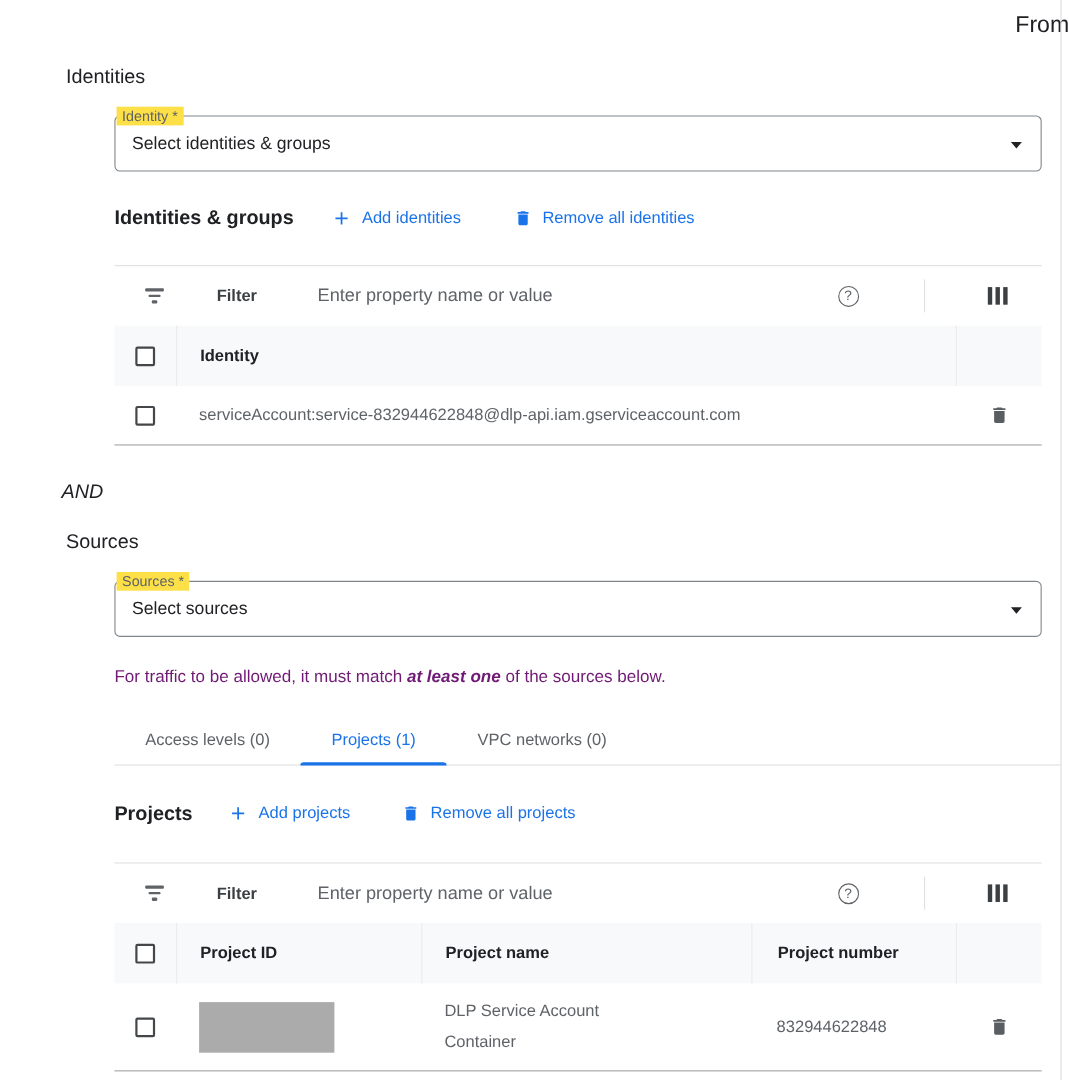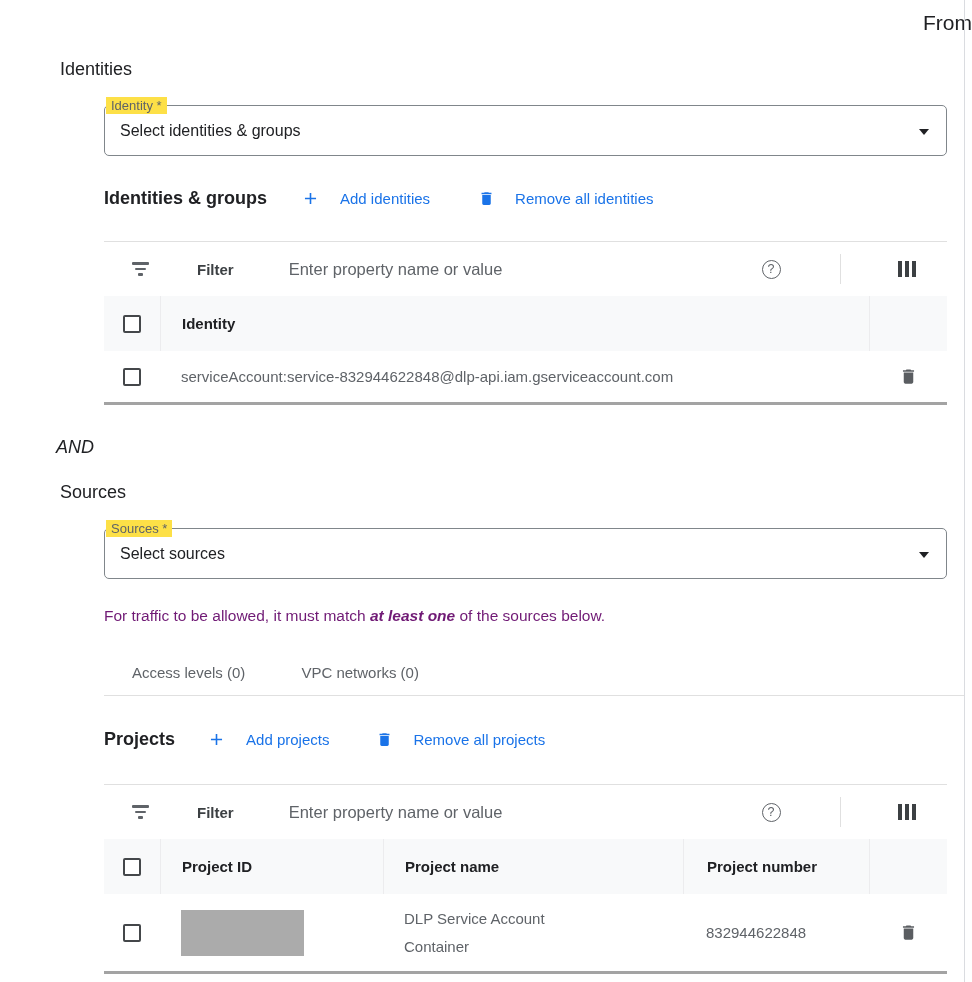--- a/index.html
+++ b/index.html
@@ -28,21 +28,21 @@
   .select-field .value { line-height:49px; padding-left:15px; font-size:16px; color:#202124; }
   .caret {
     position:absolute; right:17px; top:23px; width:0; height:0;
     border-left:5.5px solid transparent; border-right:5.5px solid transparent; border-top:6px solid #202124;
   }
 
   
   .actions-row { display:flex; align-items:center; margin-left:104px; height:28px; }
   .actions-row .section-label { font-size:18px; font-weight:700; color:#202124; }
   .text-button {
-    display:flex; align-items:center; gap:20px; color:#1a73e8; font-size:15px; font-weight:500;
+    display:flex; align-items:center; gap:9px; color:#1a73e8; font-size:15px; font-weight:500;
     background:none; border:none; cursor:pointer; font-family:inherit; padding:0;
   }
   .row1 { margin-top:28px; }
   .row1 .section-label { margin-right:34px; }
   .row1 .text-button + .text-button { margin-left:48px; }
   .row2 { margin-top:29px; }
   .row2 .section-label { margin-right:32px; }
   .row2 .text-button + .text-button { margin-left:47px; }
   .plus-icon svg, .trash-blue svg { display:block; }
 
@@ -63,21 +63,21 @@
   .help-icon {
     width:19px; height:19px; border:1.7px solid #5f6368; border-radius:50%;
     display:flex; align-items:center; justify-content:center;
     font-size:12.5px; color:#5f6368; font-weight:500; background:none; cursor:pointer; flex:none;
   }
   .vbar-divider { width:1px; height:30px; background:#e0e0e0; margin:0 19px 0 21px; flex:none; }
   .columns-icon { display:flex; gap:2.5px; margin-right:31px; background:none; border:none; cursor:pointer; padding:0; }
   .columns-icon span { display:block; width:4.5px; height:16px; background:#3c4043; }
 
   .t-header { display:flex; align-items:center; height:55px; background:#f8f9fa; font-size:15px; font-weight:600; color:#202124; }
-  .t-row { display:flex; align-items:center; border-bottom:3px solid #a3a3a3; font-size:15px; color:#5f6368; }
+  .t-row { display:flex; align-items:center; border-bottom:1px solid #a3a3a3; font-size:15px; color:#5f6368; }
   .t1 .t-row { height:54px; }
   .t2 .t-row { height:80px; }
   .cell-check { width:56px; flex:none; display:flex; justify-content:center; align-items:center; align-self:stretch; }
   .checkbox {
     width:18px; height:18px; border:2px solid #44474a; border-radius:2px; background:#fff; cursor:pointer; padding:0;
   }
   .t-header .cell { align-self:stretch; display:flex; align-items:center; border-left:1px solid #ececee; }
   .cell { padding-left:21px; }
   .cell-identity { flex:1; min-width:0; }
   .cell-id { width:223px; flex:none; }
@@ -188,20 +188,21 @@
     <div class="value">Select sources</div>
     <span class="caret"></span>
   </div>
 
   <div class="note-line">
     <span>For traffic to be allowed, it must match </span><span class="emph">at least one</span><span> of the sources below.</span>
   </div>
 
   <div class="tabs">
     <button class="tab">Access levels (0)</button>
+    <button class="tab active">Projects (1)</button>
     <button class="tab">VPC networks (0)</button>
   </div>
 
   <div class="actions-row row2">
     <span class="section-label">Projects</span>
     <button class="text-button">
       <span class="plus-icon">
         <svg width="19" height="19" viewBox="0 0 24 24" fill="#1a73e8">
             <path d="M19 13h-6v6h-2v-6H5v-2h6V5h2v6h6v2z"></path>
           </svg>

